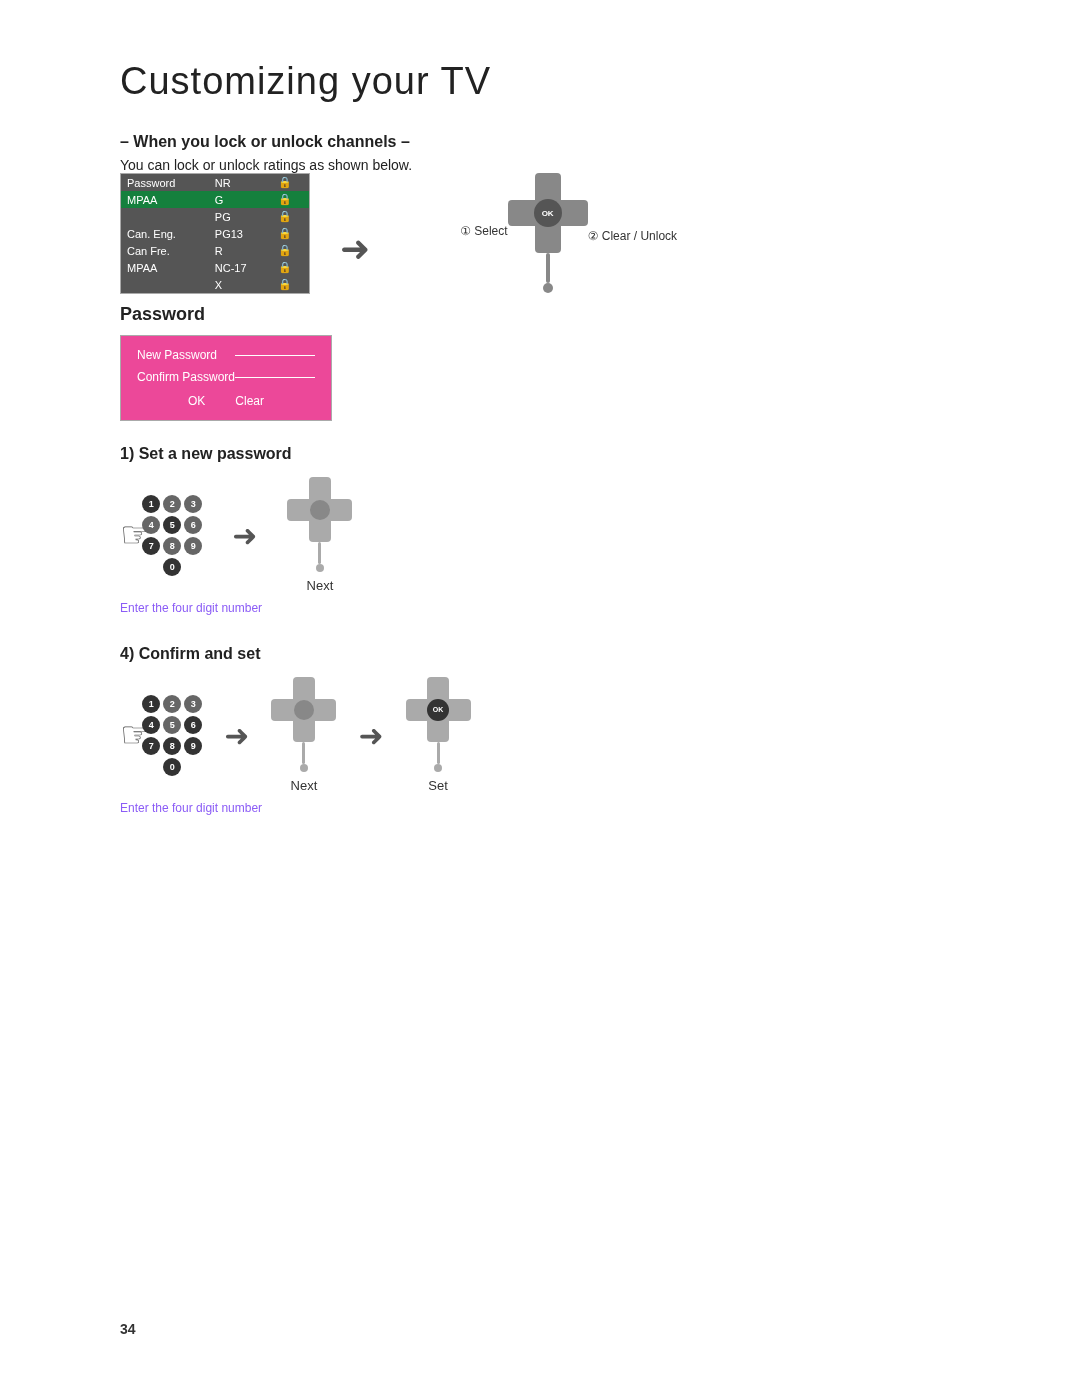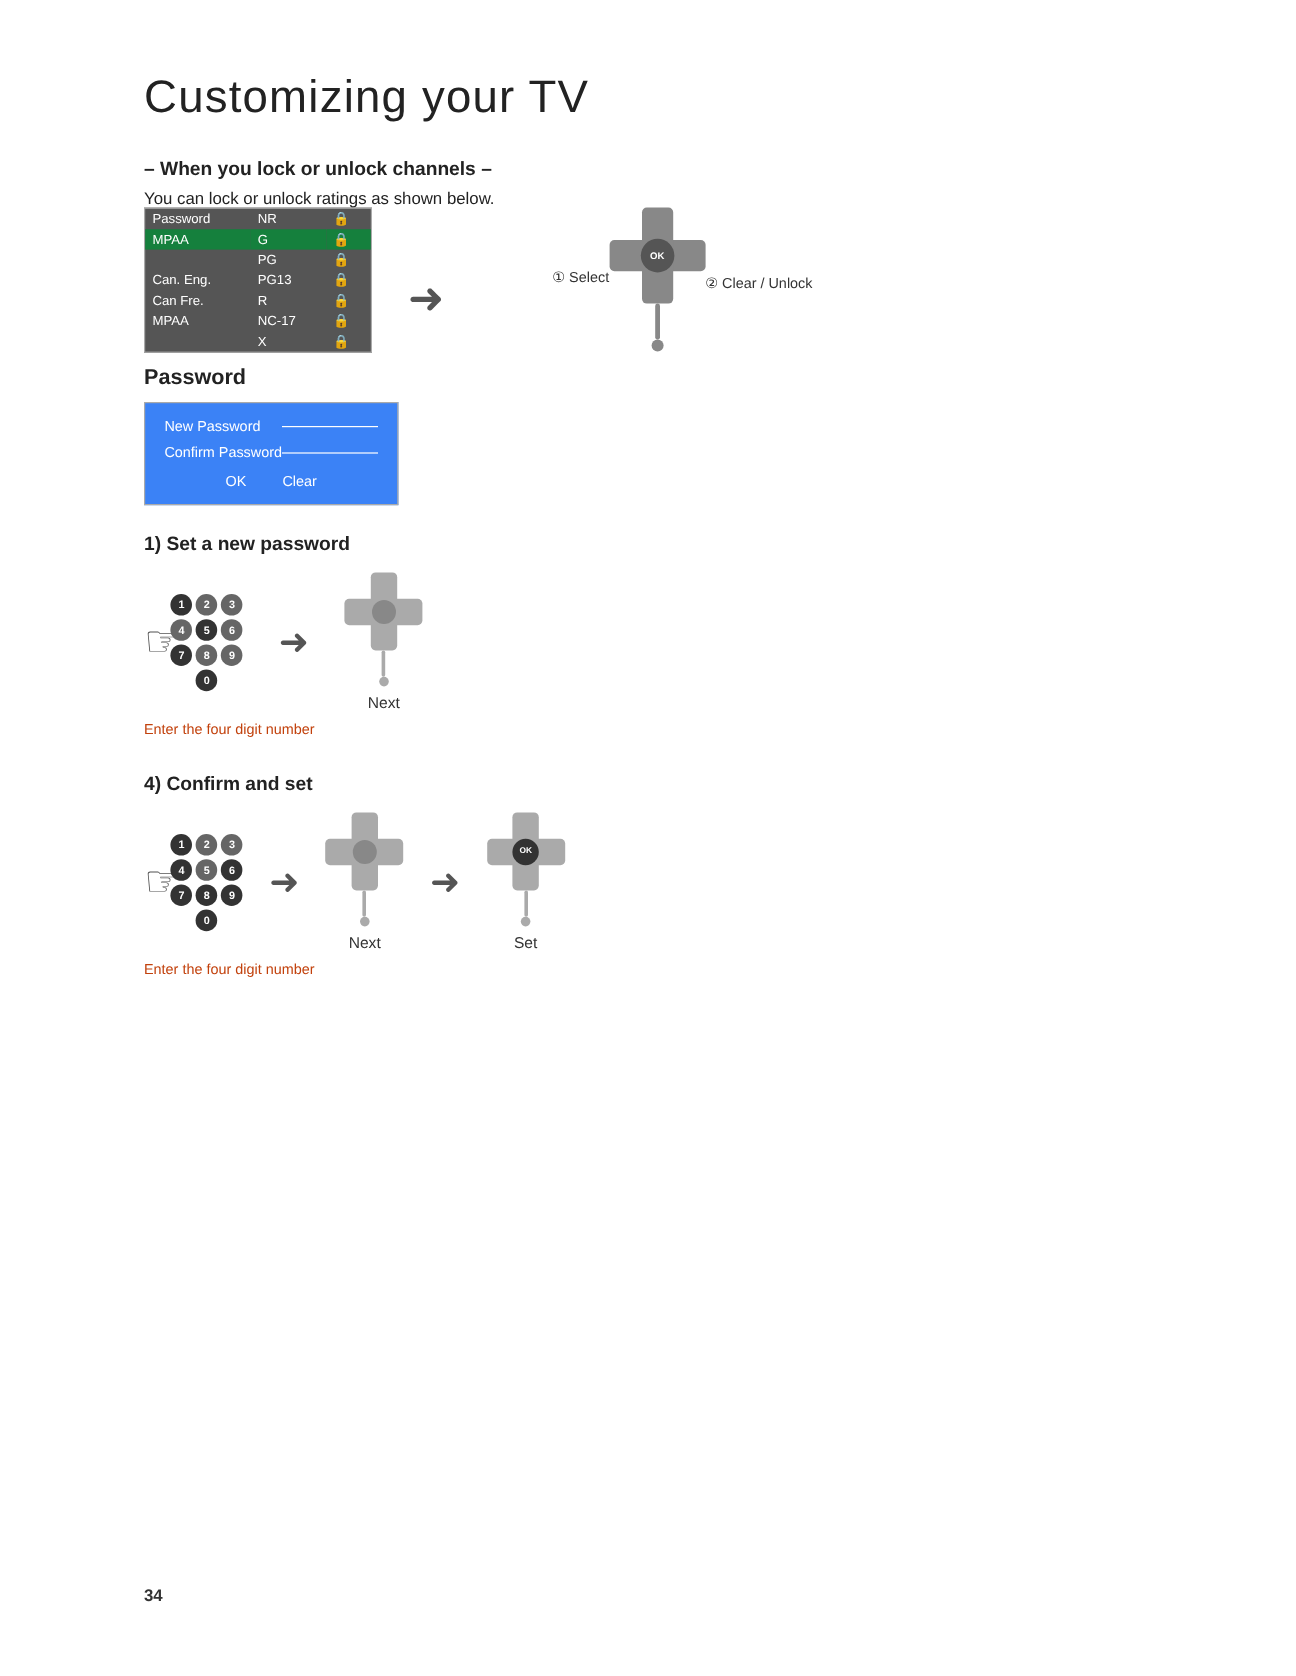--- a/index.html
+++ b/index.html
@@ -141,21 +141,21 @@
       margin-top: 2px;
     }
 
     
     .password-section {
       margin-bottom: 24px;
     }
 
     .password-screen {
       border: 1px solid #aaa;
-      background: #3b82f6;
+      background: #ec4899;
       color: #fff;
       padding: 12px 16px;
       min-width: 200px;
       font-size: 12px;
     }
 
     .password-screen .row {
       display: flex;
       justify-content: space-between;
       align-items: center;
@@ -264,21 +264,21 @@
 
     
     .small-remote {
       display: flex;
       flex-direction: column;
       align-items: center;
     }
 
     .caption-text {
       font-size: 12px;
-      color: #c2410c;
+      color: #8b5cf6;
       margin-top: 8px;
     }
 
     .page-number {
       position: absolute;
       bottom: 60px;
       left: 120px;
       font-size: 14px;
       color: #333;
       font-weight: bold;

